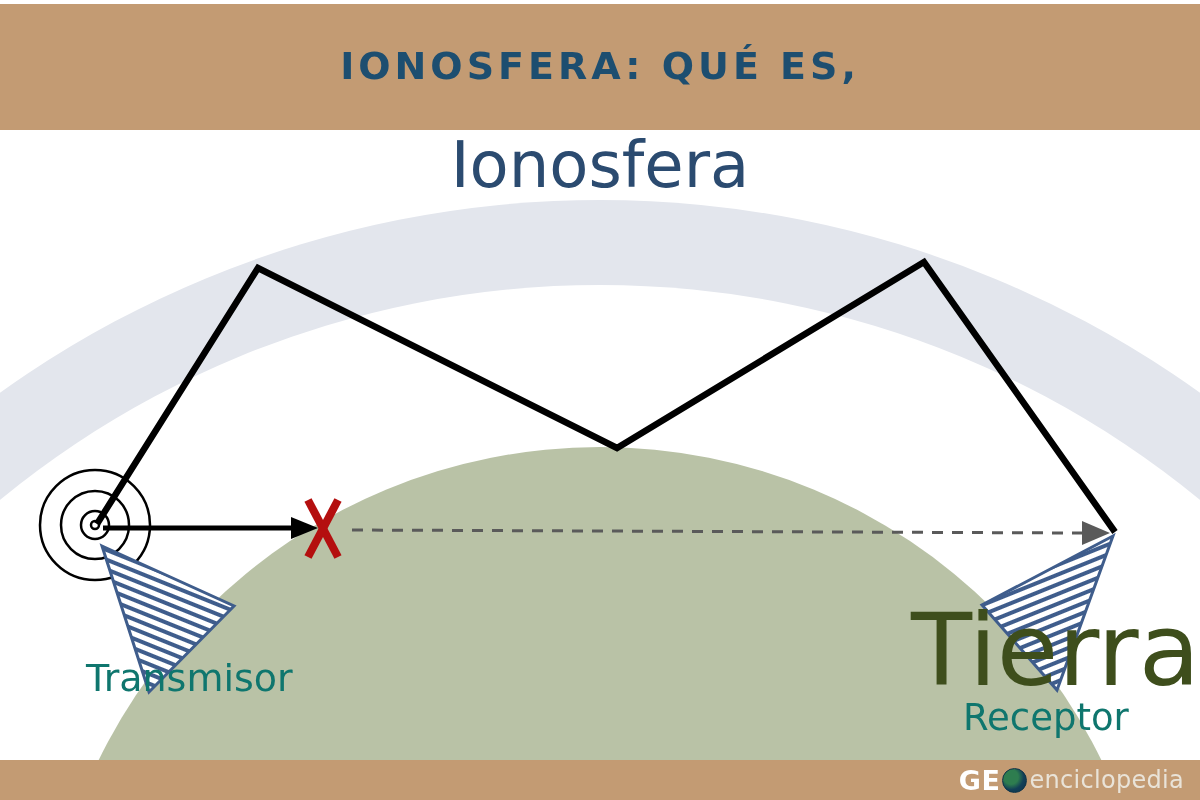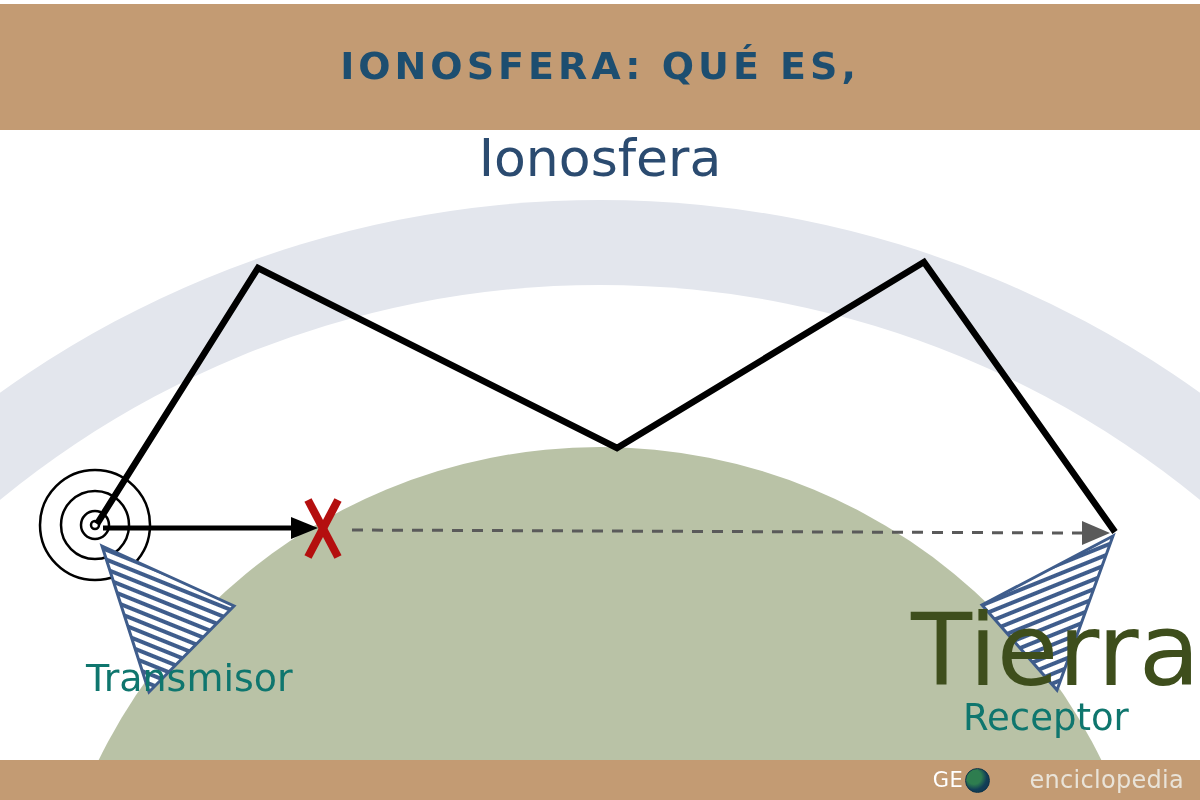--- a/index.html
+++ b/index.html
@@ -27,21 +27,21 @@
     letter-spacing:4px;
     line-height:1.35;
     text-align:center;
     white-space:nowrap;
   }
 
   
   .main-title{
     position:absolute;left:0;top:128px;width:1200px;
     text-align:center;
-    font-size:52px;
+    font-size:64px;
     color:#2b4b70;
     z-index:4;
   }
 
   
   .lbl{position:absolute;color:#0f766e;z-index:4;white-space:nowrap;}
   .lbl-transmitter{left:86px;top:656px;font-size:38px;}
   .lbl-receiver{left:963px;top:696px;font-size:37px;}
   .lbl-earth{
     left:0;top:592px;width:1200px;text-align:right;
@@ -50,30 +50,30 @@
 
   
   .footer{
     position:absolute;left:0;bottom:0;width:1200px;height:40px;
     background:#c39b73;
     display:flex;align-items:center;justify-content:flex-end;
     padding-right:16px;box-sizing:border-box;
     z-index:5;
   }
   .brand{display:flex;align-items:center;gap:1px;}
-  .brand-prefix{color:#ffffff;font-weight:normal;font-size:21px;letter-spacing:0.5px;}
+  .brand-prefix{color:#ffffff;font-weight:bold;font-size:27px;letter-spacing:0.5px;}
   .brand-globe{
     width:25px;height:25px;border-radius:50%;
     background:radial-gradient(circle at 35% 35%, #2e7d4f 0%, #2e7d4f 34%, #123f57 60%, #0d3248 100%);
     display:inline-block;
     margin:0 1px;
     border:1px solid #0d3248;
     box-sizing:border-box;
   }
-  .brand-suffix{color:#e9e3d8;font-size:24px;letter-spacing:0.3px;margin-left:37px;}
+  .brand-suffix{color:#e9e3d8;font-size:24px;letter-spacing:0.3px;}
 </style>
 </head>
 <body>
 
 <div class="page">
 
   <svg class="diagram-svg" viewBox="0 0 1200 800">
     <defs>
       <pattern id="hatchL" width="9" height="9" patternUnits="userSpaceOnUse" patternTransform="rotate(22)">
         <rect width="9" height="9" fill="#ffffff"></rect>

